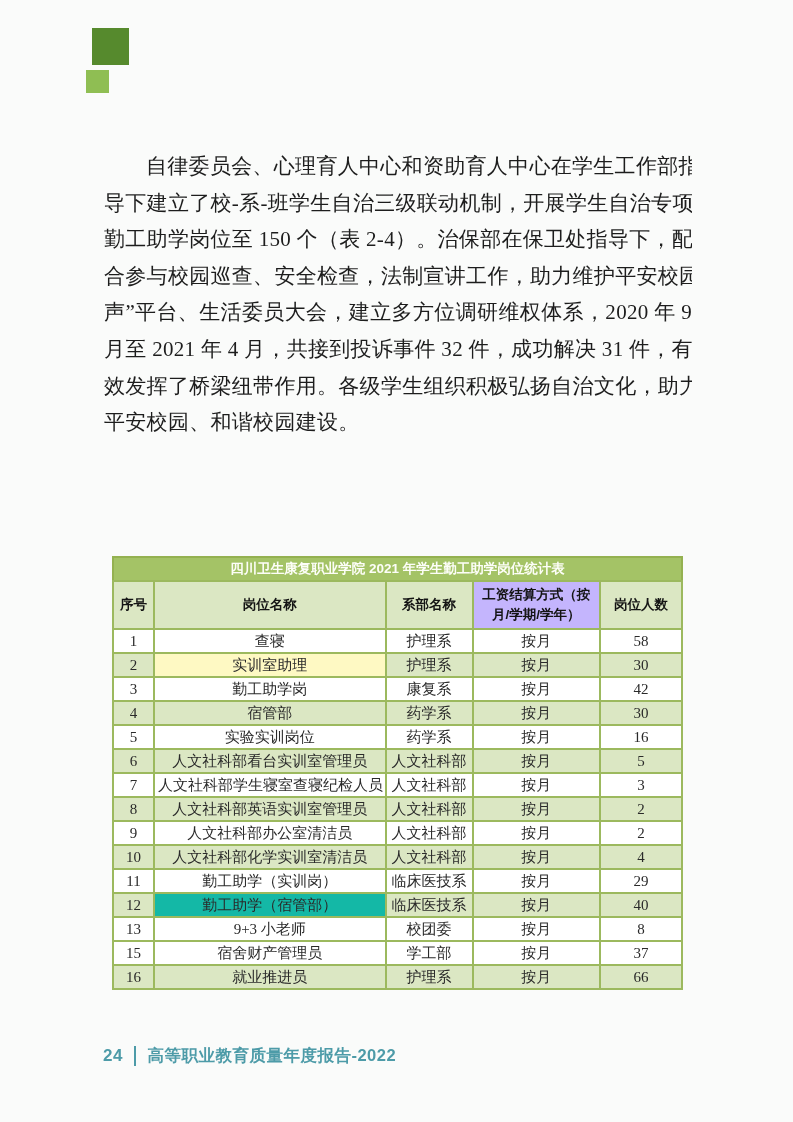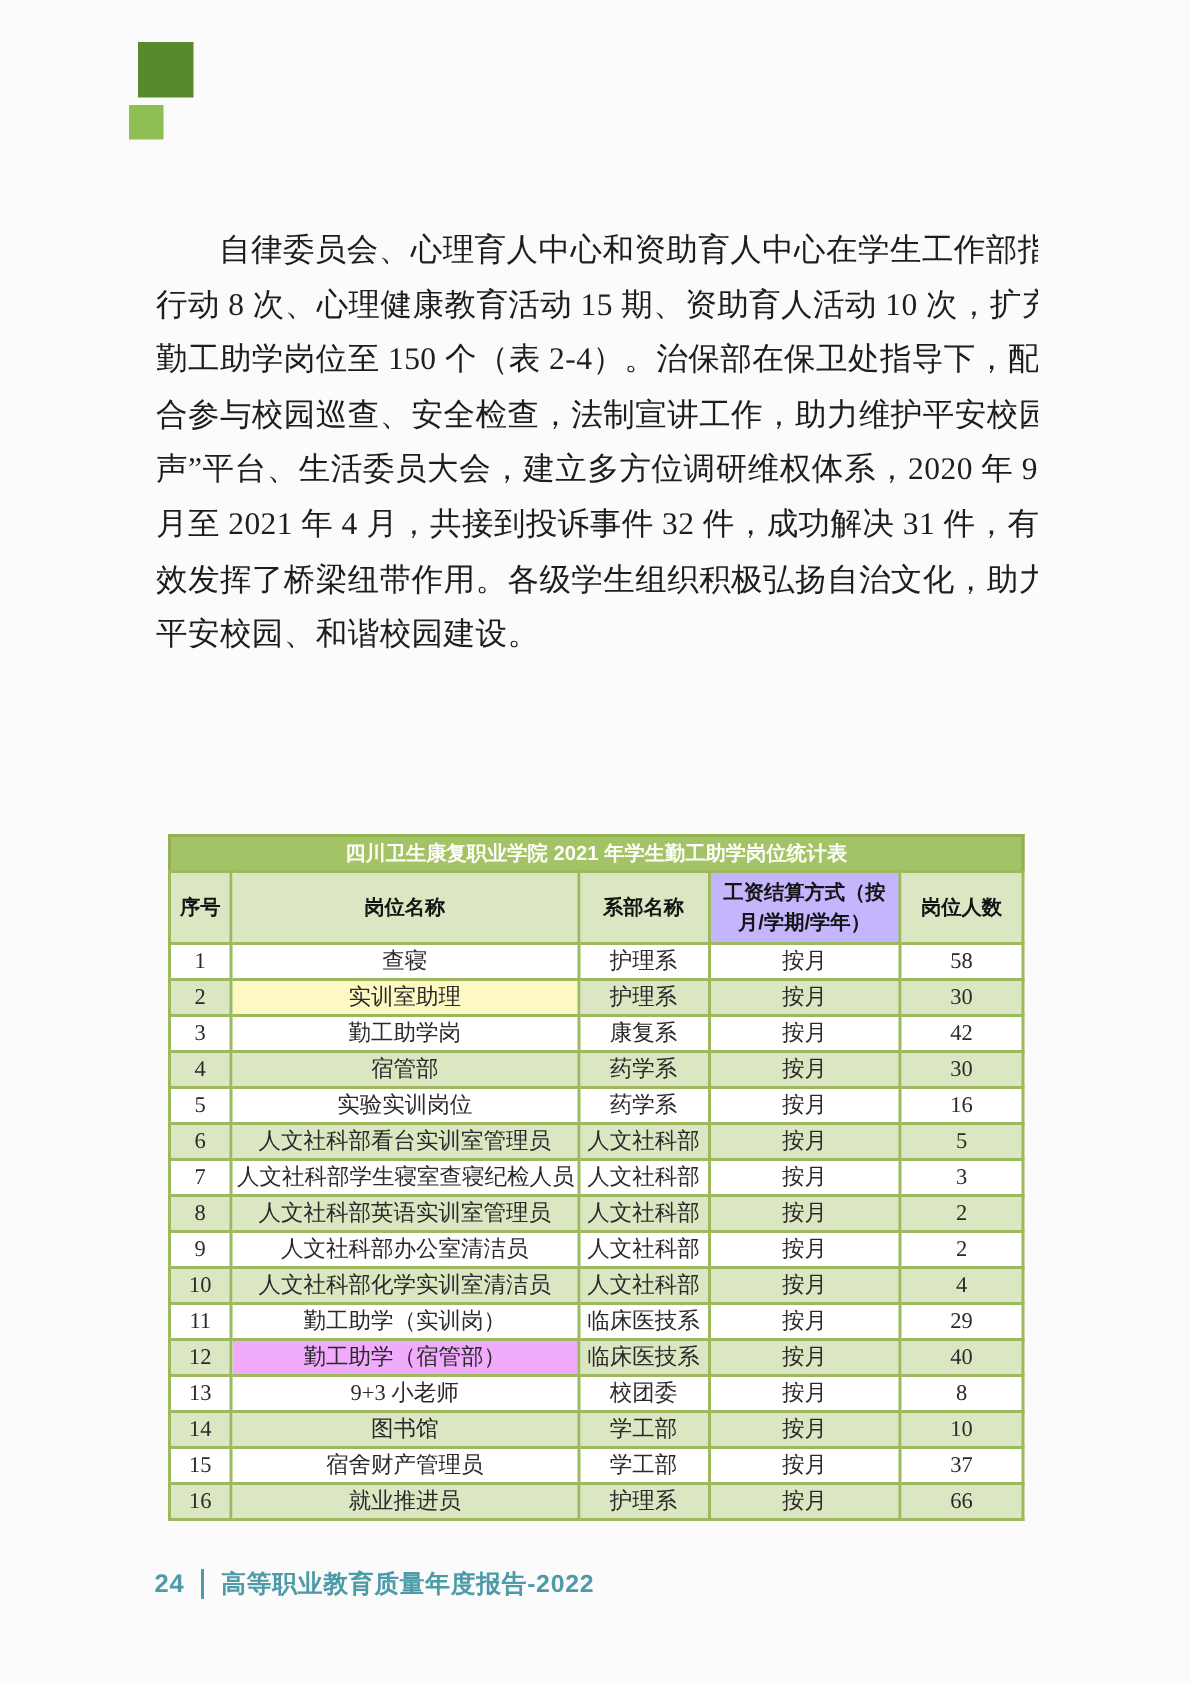--- a/index.html
+++ b/index.html
@@ -80,21 +80,21 @@
 
 <div class="page">
 
   <div class="corner-decor">
     <div class="sq1" style="background: rgb(86, 138, 45);"></div>
     <div class="sq2" style="background: rgb(143, 190, 83);"></div>
   </div>
 
   <div class="para">
       <div class="pline indent">自律委员会、心理育人中心和资助育人中心在学生工作部指</div>
-      <div class="pline">行动 8 次、心理健康教育活动 15 期、资助育人活动 10 次，扩充</div>
+      <div class="pline">导下建立了校-系-班学生自治三级联动机制，开展学生自治专项</div>
       <div class="pline">勤工助学岗位至 150 个（表 2-4）。治保部在保卫处指导下，配</div>
       <div class="pline">合参与校园巡查、安全检查，法制宣讲工作，助力维护平安校园。</div>
       <div class="pline">声”平台、生活委员大会，建立多方位调研维权体系，2020 年 9</div>
       <div class="pline">月至 2021 年 4 月，共接到投诉事件 32 件，成功解决 31 件，有</div>
       <div class="pline">效发挥了桥梁纽带作用。各级学生组织积极弘扬自治文化，助力</div>
       <div class="pline last">平安校园、和谐校园建设。</div>
     </div>
 
 
   <div class="tbl-wrap">
@@ -189,38 +189,31 @@
           </tr>
           <tr class="odd">
             <td>11</td>
             <td>勤工助学（实训岗）</td>
             <td>临床医技系</td>
             <td>按月</td>
             <td>29</td>
           </tr>
           <tr class="even">
             <td style="background: rgb(219, 231, 195);">12</td>
-            <td style="background: #f0abfc;">勤工助学（宿管部）</td>
+            <td style="background: #14b8a6;">勤工助学（宿管部）</td>
             <td style="background: rgb(219, 231, 195);">临床医技系</td>
             <td style="background: rgb(219, 231, 195);">按月</td>
             <td style="background: rgb(219, 231, 195);">40</td>
           </tr>
           <tr class="odd">
             <td>13</td>
             <td>9+3 小老师</td>
             <td>校团委</td>
             <td>按月</td>
             <td>8</td>
-          </tr>
-          <tr class="even">
-            <td style="background: rgb(219, 231, 195);">14</td>
-            <td style="background: rgb(219, 231, 195);">图书馆</td>
-            <td style="background: rgb(219, 231, 195);">学工部</td>
-            <td style="background: rgb(219, 231, 195);">按月</td>
-            <td style="background: rgb(219, 231, 195);">10</td>
           </tr>
           <tr class="odd">
             <td>15</td>
             <td>宿舍财产管理员</td>
             <td>学工部</td>
             <td>按月</td>
             <td>37</td>
           </tr>
           <tr class="even">
             <td style="background: rgb(219, 231, 195);">16</td>

